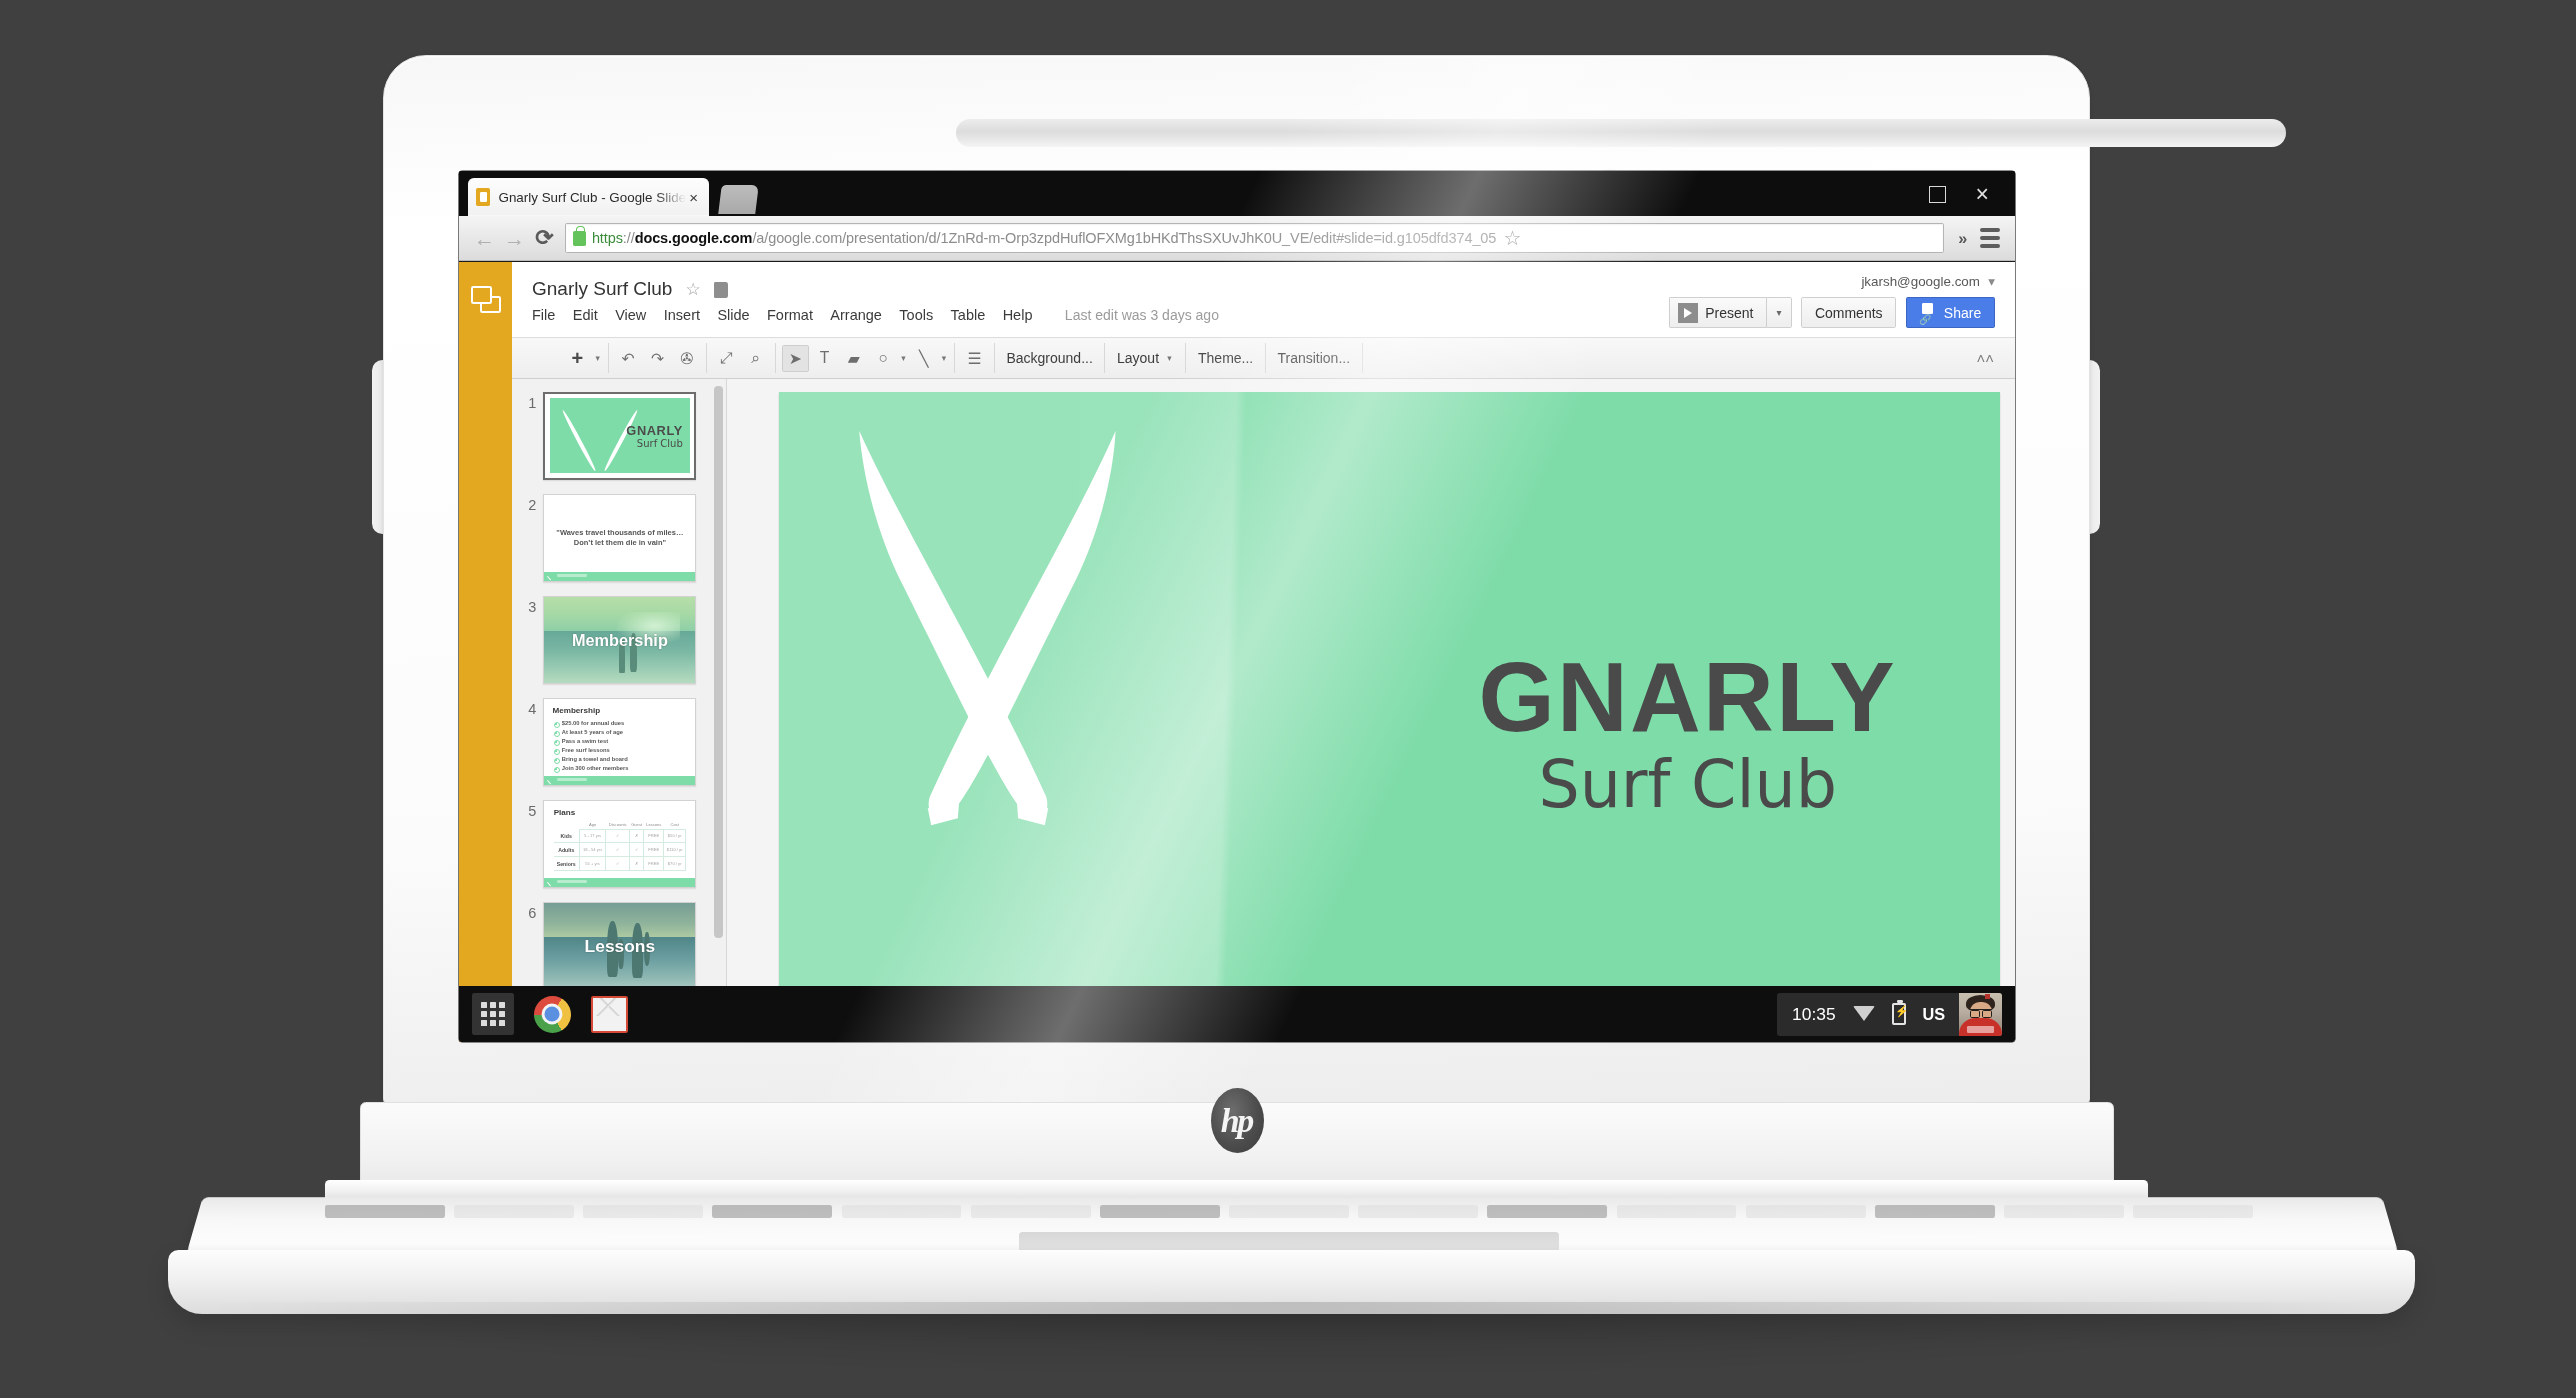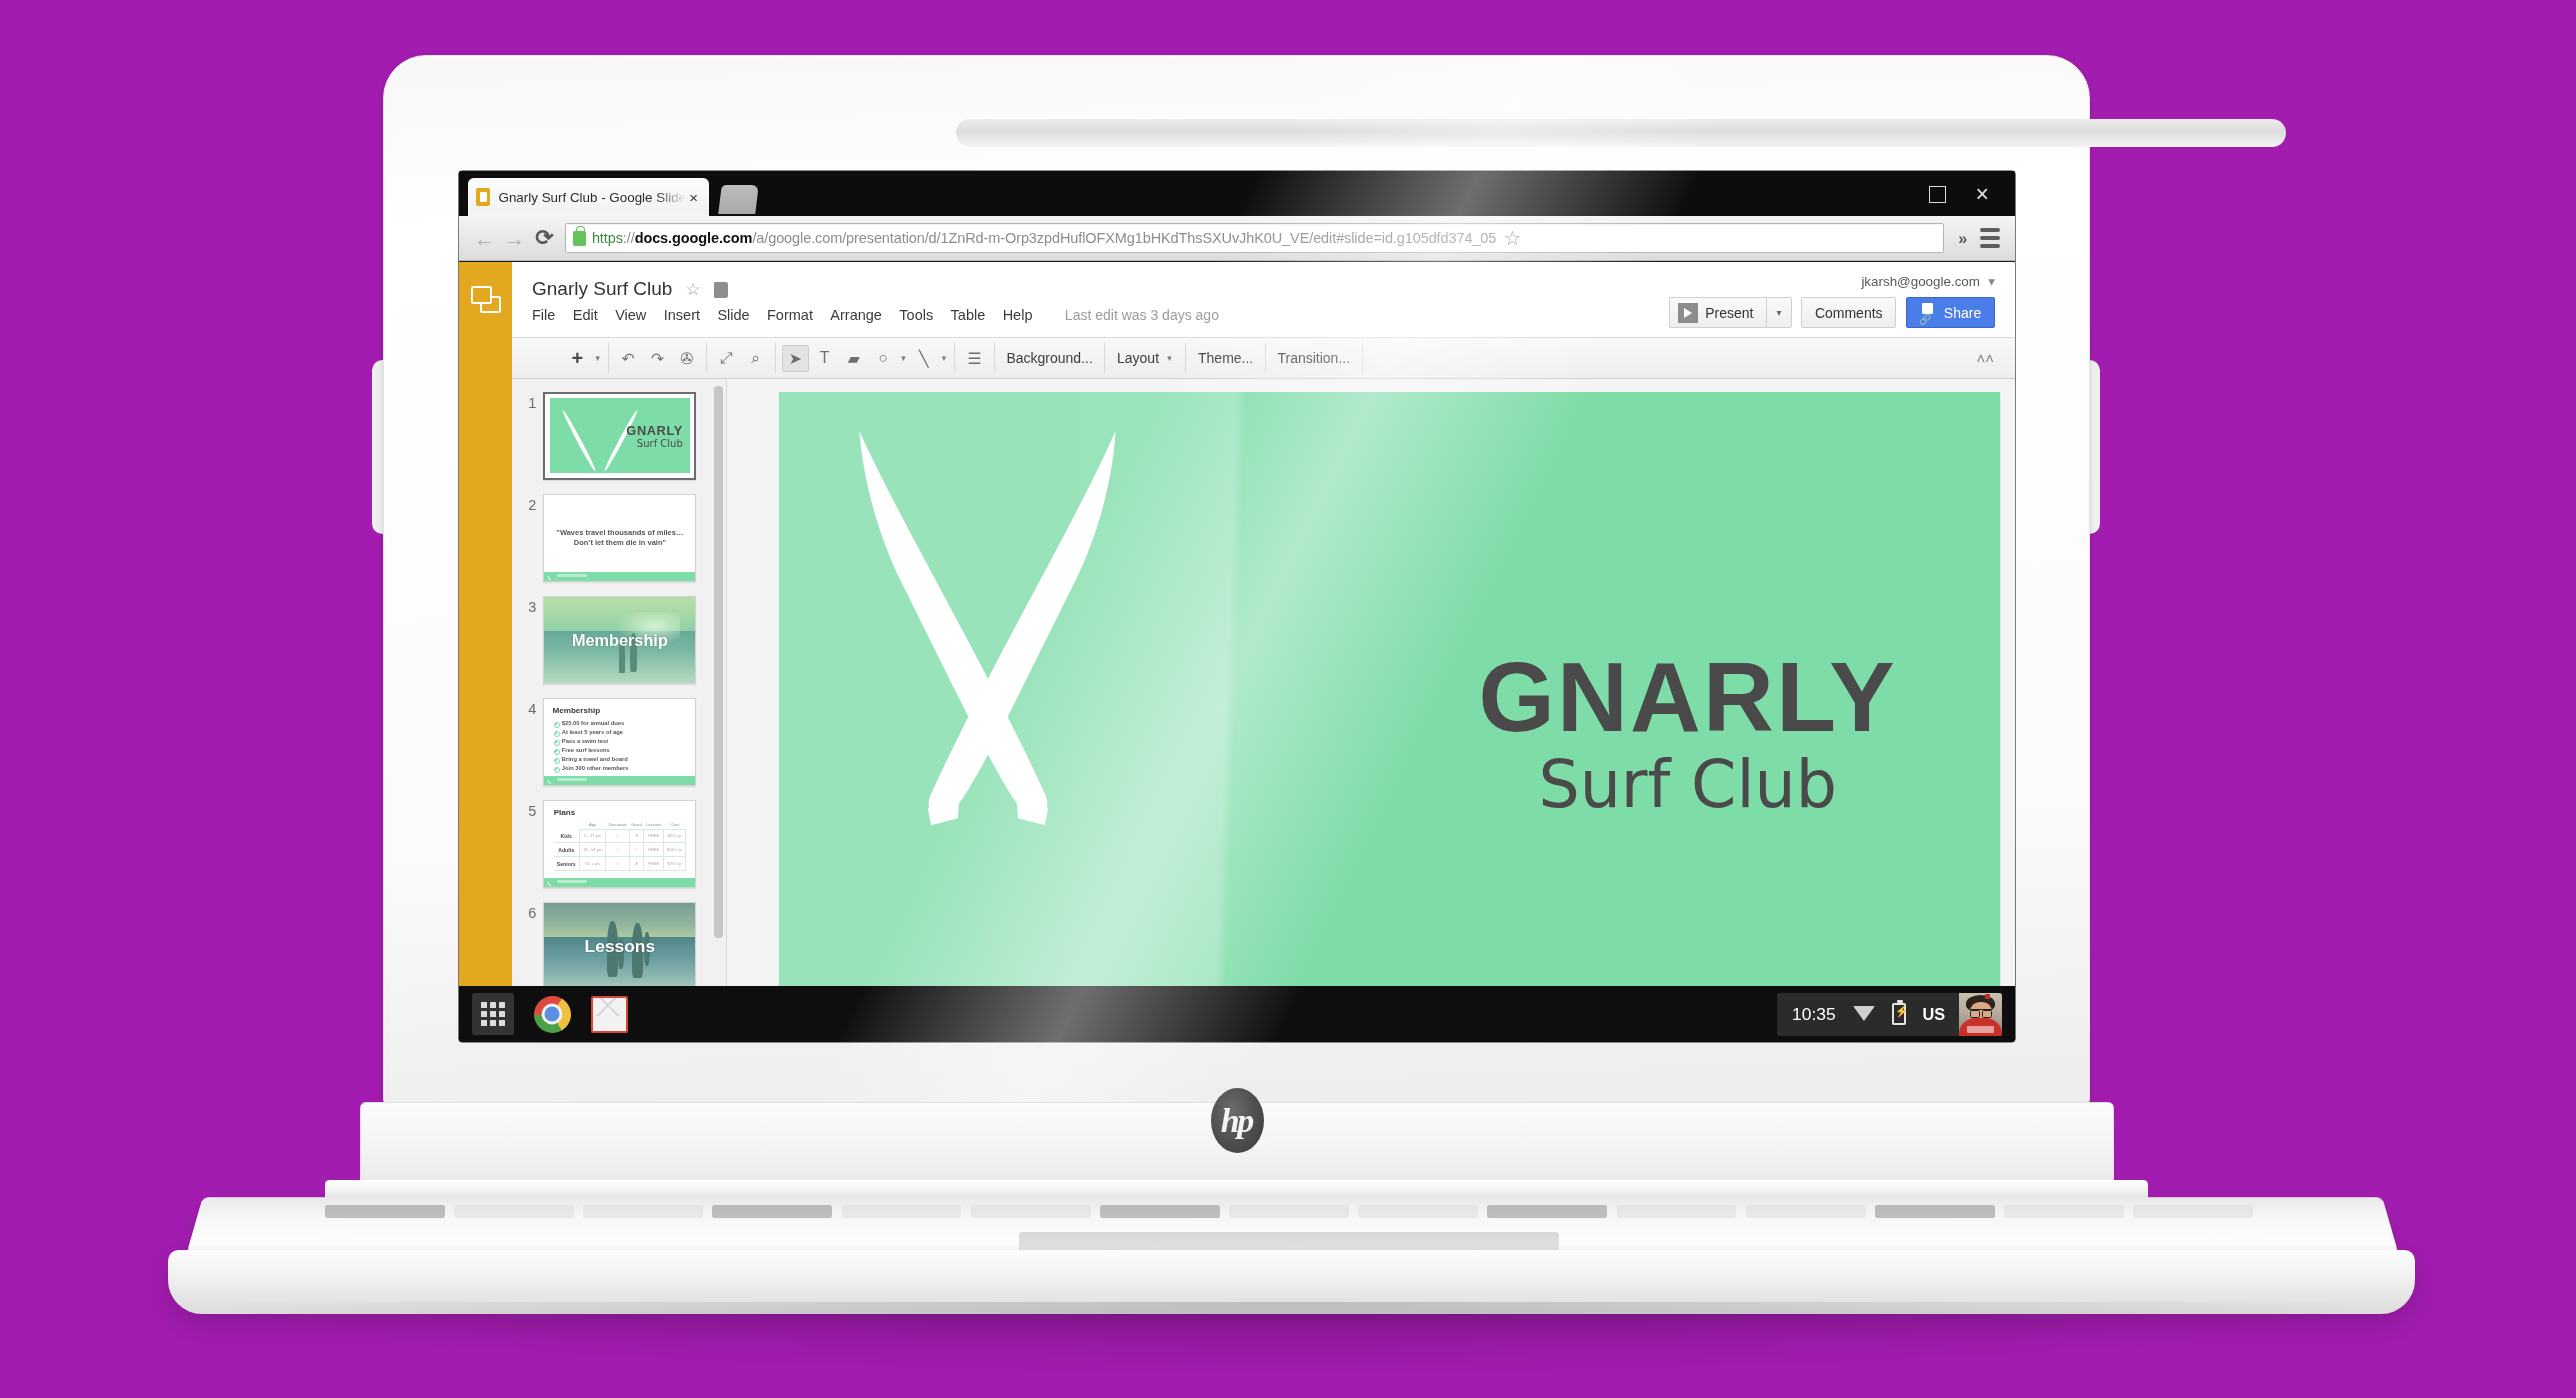--- a/index.html
+++ b/index.html
@@ -2,21 +2,21 @@
 <html style="font-size:9.3px"><head>
 <meta charset="utf-8">
 <style>
   * { box-sizing: border-box; margin: 0; padding: 0; }
   html, body {
     width: 2576px; height: 1398px;
     background: #ffffff;
     font-family: "Liberation Sans", sans-serif;
     overflow: hidden;
   }
-  #stage { position: relative; width: 2576px; height: 1398px; background:#a21caf; }
+  #stage { position: relative; width: 2576px; height: 1398px; background:#404040; }
 
   
   .laptop-lid {
     position: absolute; left: 383px; top: 55px; width: 1707px; height: 1051px;
     background: linear-gradient(178deg, #f7f7f7 0%, #ffffff 16%, #fbfbfb 72%, #ececec 100%);
     border-radius: 43px 43px 7px 7px;
     box-shadow: inset 0 1.2px 1.7px rgba(255,255,255,.9), 0 1.2px 4.1px rgba(0,0,0,.10);
     border: 0.6px solid #e3e3e3;
   }
   .lid-hinge-strip {

